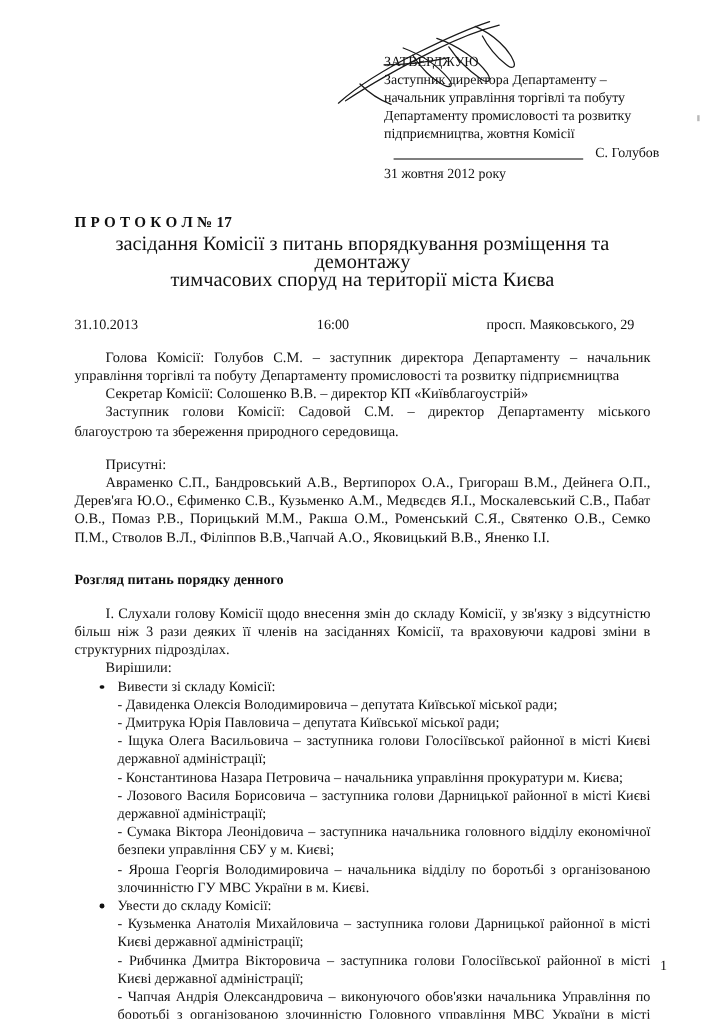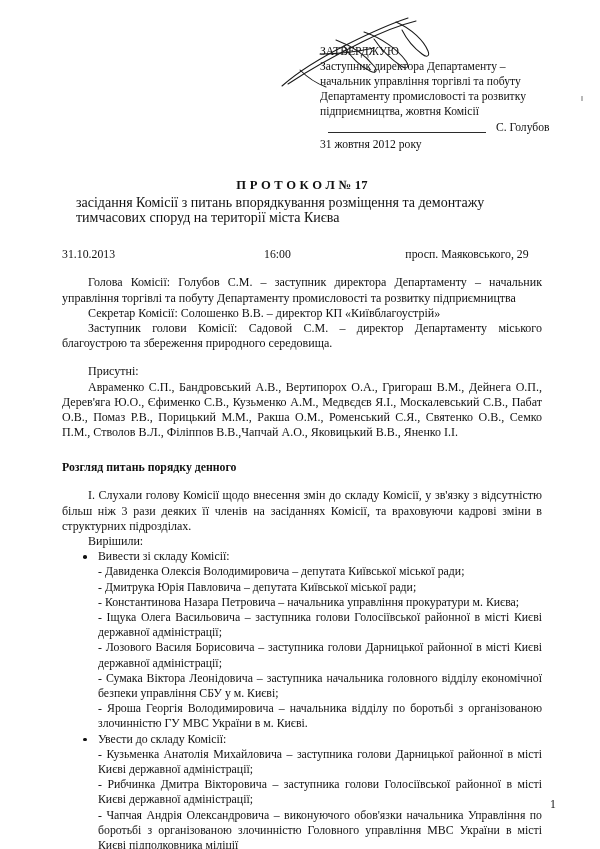--- a/index.html
+++ b/index.html
@@ -68,28 +68,29 @@
     position: absolute;
     left: 581px;
     top: 96px;
     width: 2px;
     height: 5px;
     background: #b9b9b9;
   }
 
   
   .doc-title {
-    text-align: center;
+    text-align: left;
     font-weight: bold;
     font-size: 12.6px;
     letter-spacing: 0.2px;
     margin-top: 25px;
   }
   .doc-subtitle {
-    font-size: 14px;
+    text-align: center;
+    font-size: 17px;
     line-height: 15.4px;
     margin-top: 2px;
     padding: 0 14px;
     font-family: Liberation Serif, serif;
   }
 
   
   .meta-row {
     display: flex;
     margin-top: 22px;
@@ -208,22 +209,22 @@
 
   <div class="para indent block-gap">I. Слухали голову Комісії щодо внесення змін до складу Комісії, у зв'язку з відсутністю більш ніж 3 рази деяких її членів на засіданнях Комісії, та враховуючи кадрові зміни в структурних підрозділах.</div>
   <div class="para indent">Вирішили:</div>
 
   <div class="bullet-row">
     <span class="dot"></span>
     <span>Вивести зі складу Комісії:</span>
   </div>
   <div class="sub-item">- Давиденка Олексія Володимировича – депутата Київської міської ради;</div>
   <div class="sub-item">- Дмитрука Юрія Павловича – депутата Київської міської ради;</div>
+  <div class="sub-item">- Іщука Олега Васильовича – заступника голови Голосіївської районної в місті Києві державної адміністрації;</div>
   <div class="sub-item">- Константинова Назара Петровича – начальника управління прокуратури м. Києва;</div>
-  <div class="sub-item">- Іщука Олега Васильовича – заступника голови Голосіївської районної в місті Києві державної адміністрації;</div>
   <div class="sub-item">- Лозового Василя Борисовича – заступника голови Дарницької районної в місті Києві державної адміністрації;</div>
   <div class="sub-item">- Сумака Віктора Леонідовича – заступника начальника головного відділу економічної безпеки управління СБУ у м. Києві;</div>
   <div class="sub-item">- Яроша Георгія Володимировича – начальника відділу по боротьбі з організованою злочинністю ГУ МВС України в м. Києві.</div>
 
   <div class="bullet-row">
     <span class="dot"></span>
     <span>Увести до складу Комісії:</span>
   </div>
   <div class="sub-item">- Кузьменка Анатолія Михайловича – заступника голови Дарницької районної в місті Києві державної адміністрації;</div>
   <div class="sub-item">- Рибчинка Дмитра Вікторовича – заступника голови Голосіївської районної в місті Києві державної адміністрації;</div>

